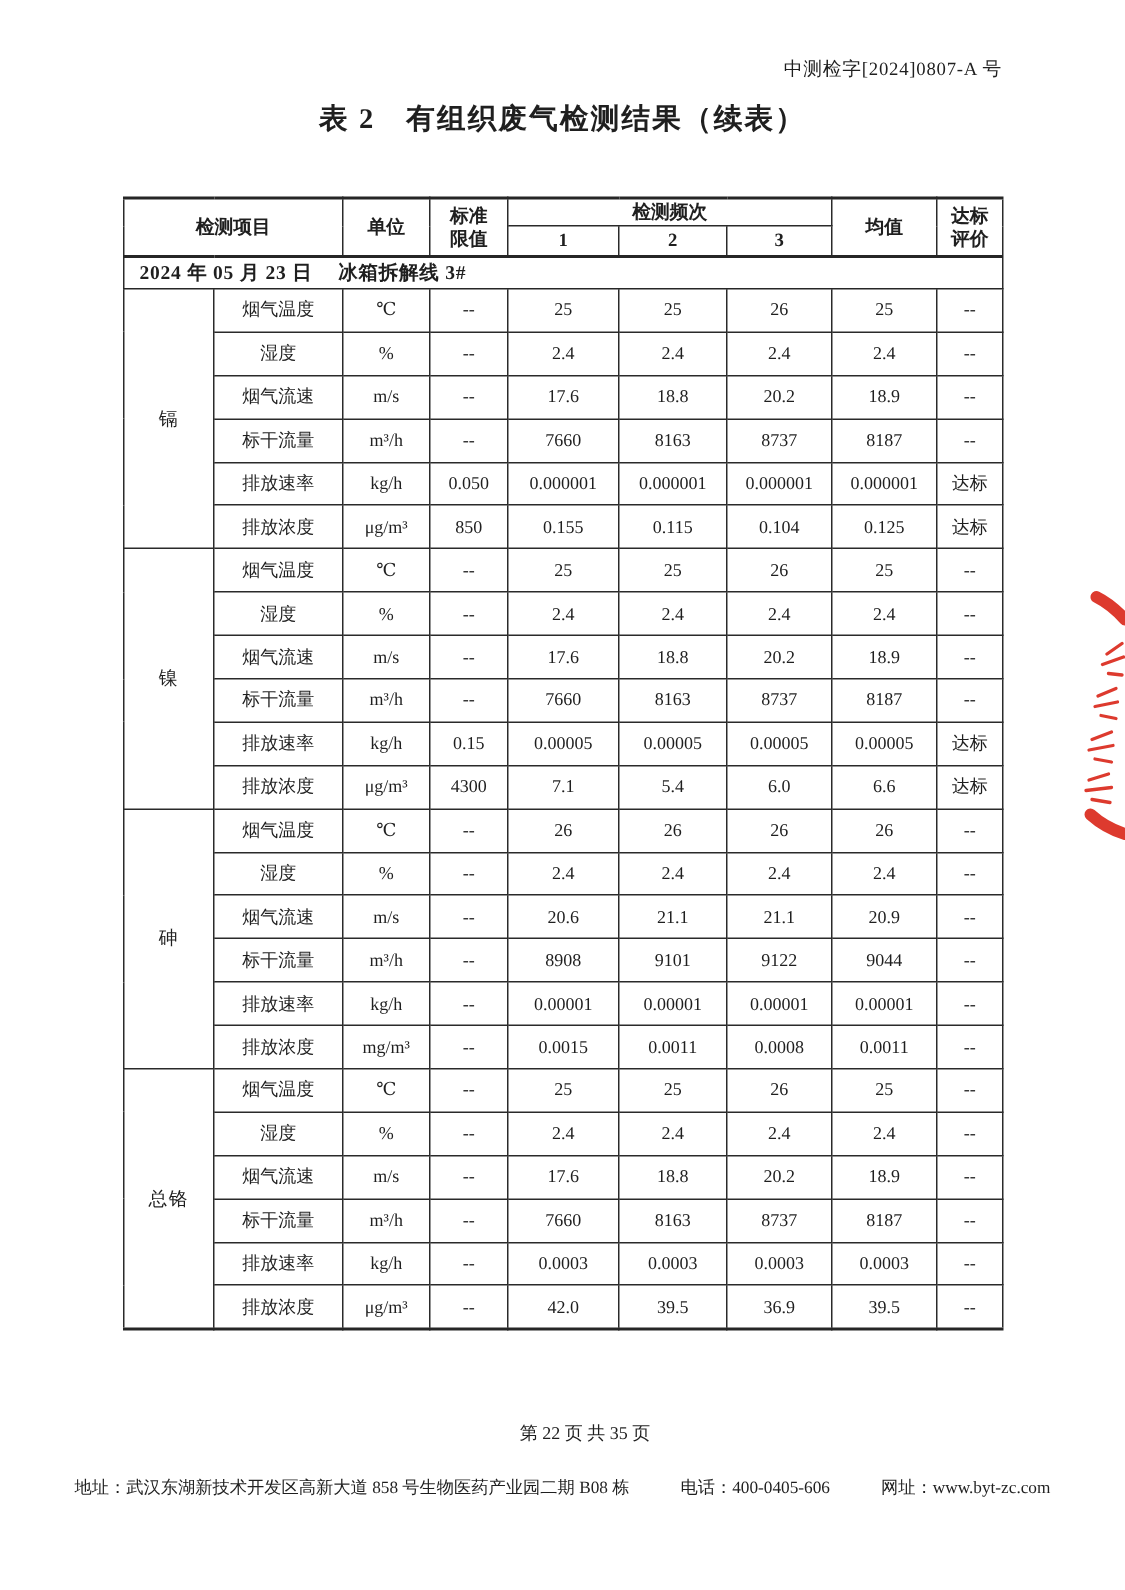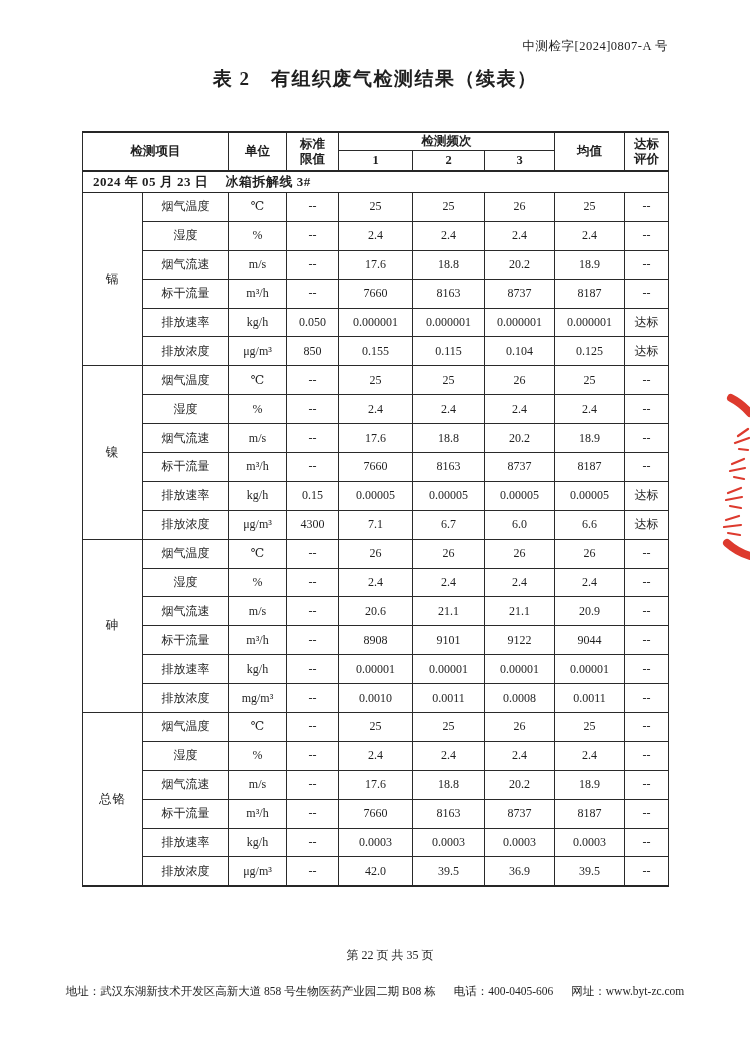--- a/index.html
+++ b/index.html
@@ -23,21 +23,21 @@
   .report thead tr.hr2 th{height:19px;}
   .report .date-row td{
     border-top:2.2px solid #262626;border-bottom:1.4px solid #262626;
     text-align:left;font-weight:bold;font-size:13px;height:20px;padding-left:10px;letter-spacing:.5px;
   }
   .report tbody td{height:27.9px;}
   .report td.group-cell{font-size:12.5px;letter-spacing:1px;}
   .seal{position:absolute;top:392px;right:0;width:42px;height:168px;pointer-events:none;}
   .page-num{position:absolute;top:947px;left:15px;width:100%;text-align:center;font-size:12px;}
   .address-bar{position:absolute;top:984px;left:0;width:100%;display:flex;justify-content:center;
-    gap:18px;font-size:11.5px;white-space:nowrap;}
+    gap:34px;font-size:11.5px;white-space:nowrap;}
 </style>
 </head>
 <body>
 
 <div class="doc-ref">中测检字[2024]0807-A 号</div>
 
 <div class="page-title">表 2　有组织废气检测结果（续表）</div>
 
 <table class="report">
   <colgroup>
@@ -182,21 +182,21 @@
         <td>0.00005</td>
         <td>0.00005</td>
         <td>0.00005</td>
         <td>达标</td>
       </tr>
       <tr>
         <td>排放浓度</td>
         <td>μg/m³</td>
         <td>4300</td>
         <td>7.1</td>
-        <td>6.7</td>
+        <td>5.4</td>
         <td>6.0</td>
         <td>6.6</td>
         <td>达标</td>
       </tr>
       <tr>
         <td rowspan="6" class="group-cell">砷</td>
         <td>烟气温度</td>
         <td>℃</td>
         <td>--</td>
         <td>26</td>
@@ -242,21 +242,21 @@
         <td>0.00001</td>
         <td>0.00001</td>
         <td>0.00001</td>
         <td>0.00001</td>
         <td>--</td>
       </tr>
       <tr>
         <td>排放浓度</td>
         <td>mg/m³</td>
         <td>--</td>
-        <td>0.0010</td>
+        <td>0.0015</td>
         <td>0.0011</td>
         <td>0.0008</td>
         <td>0.0011</td>
         <td>--</td>
       </tr>
       <tr>
         <td rowspan="6" class="group-cell">总铬</td>
         <td>烟气温度</td>
         <td>℃</td>
         <td>--</td>

